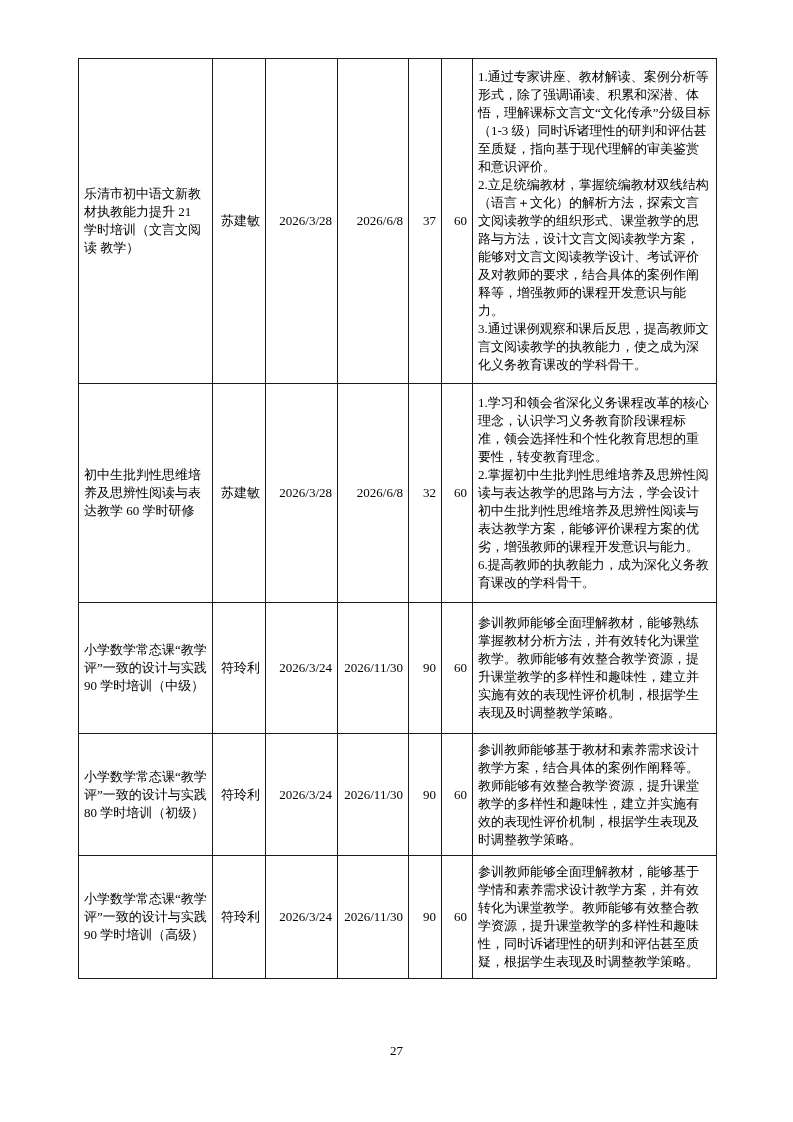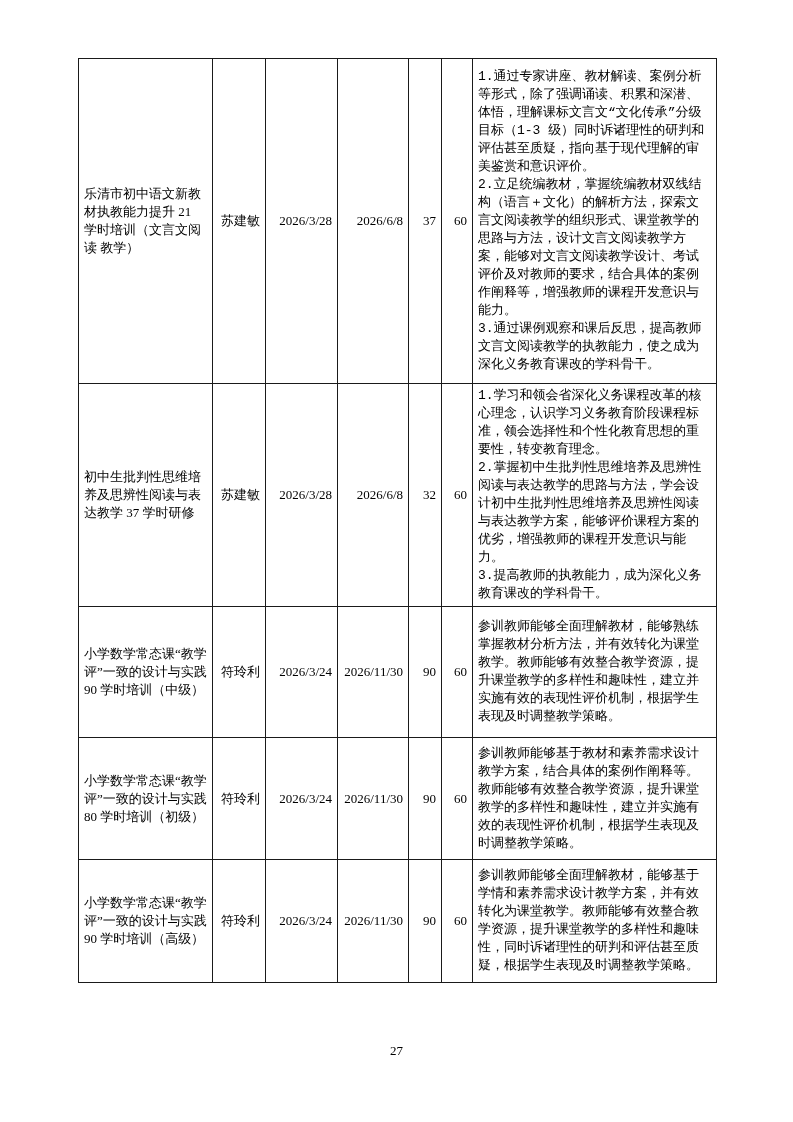--- a/index.html
+++ b/index.html
@@ -43,21 +43,20 @@
     text-align: right;
     padding-left: 2px;
     padding-right: 2px;
   }
   td.desc-cell {
     text-align: left;
     padding-left: 7px;
     padding-right: 6px;
     white-space: pre-wrap;
     line-height: 18px;
-    font-family: Liberation Mono, monospace;
   }
   tr.row-1 { height: 325px; }
   tr.row-2 { height: 219px; }
   tr.row-3 { height: 131px; }
   tr.row-4 { height: 122px; }
   tr.row-5 { height: 123px; }
   .page-number {
     position: absolute;
     top: 1043px;
     left: 0;
@@ -87,29 +86,29 @@
         <td class="center-cell">苏建敏</td>
         <td class="center-cell">2026/3/28</td>
         <td class="center-cell">2026/6/8</td>
         <td class="center-cell">37</td>
         <td class="center-cell">60</td>
         <td class="desc-cell">1.通过专家讲座、教材解读、案例分析等形式，除了强调诵读、积累和深潜、体悟，理解课标文言文“文化传承”分级目标（1-3 级）同时诉诸理性的研判和评估甚至质疑，指向基于现代理解的审美鉴赏和意识评价。
 2.立足统编教材，掌握统编教材双线结构（语言＋文化）的解析方法，探索文言文阅读教学的组织形式、课堂教学的思路与方法，设计文言文阅读教学方案，能够对文言文阅读教学设计、考试评价及对教师的要求，结合具体的案例作阐释等，增强教师的课程开发意识与能力。
 3.通过课例观察和课后反思，提高教师文言文阅读教学的执教能力，使之成为深化义务教育课改的学科骨干。</td>
       </tr>
       <tr class="row-2">
-        <td class="course-cell">初中生批判性思维培养及思辨性阅读与表达教学 37 学时研修</td>
+        <td class="course-cell">初中生批判性思维培养及思辨性阅读与表达教学 60 学时研修</td>
         <td class="center-cell">苏建敏</td>
         <td class="center-cell">2026/3/28</td>
         <td class="center-cell">2026/6/8</td>
         <td class="center-cell">32</td>
         <td class="center-cell">60</td>
         <td class="desc-cell">1.学习和领会省深化义务课程改革的核心理念，认识学习义务教育阶段课程标准，领会选择性和个性化教育思想的重要性，转变教育理念。
 2.掌握初中生批判性思维培养及思辨性阅读与表达教学的思路与方法，学会设计初中生批判性思维培养及思辨性阅读与表达教学方案，能够评价课程方案的优劣，增强教师的课程开发意识与能力。
-3.提高教师的执教能力，成为深化义务教育课改的学科骨干。</td>
+6.提高教师的执教能力，成为深化义务教育课改的学科骨干。</td>
       </tr>
       <tr class="row-3">
         <td class="course-cell">小学数学常态课“教学评”一致的设计与实践 90 学时培训（中级）</td>
         <td class="center-cell">符玲利</td>
         <td class="center-cell">2026/3/24</td>
         <td class="center-cell">2026/11/30</td>
         <td class="center-cell">90</td>
         <td class="center-cell">60</td>
         <td class="desc-cell">参训教师能够全面理解教材，能够熟练掌握教材分析方法，并有效转化为课堂教学。教师能够有效整合教学资源，提升课堂教学的多样性和趣味性，建立并实施有效的表现性评价机制，根据学生表现及时调整教学策略。</td>
       </tr>

